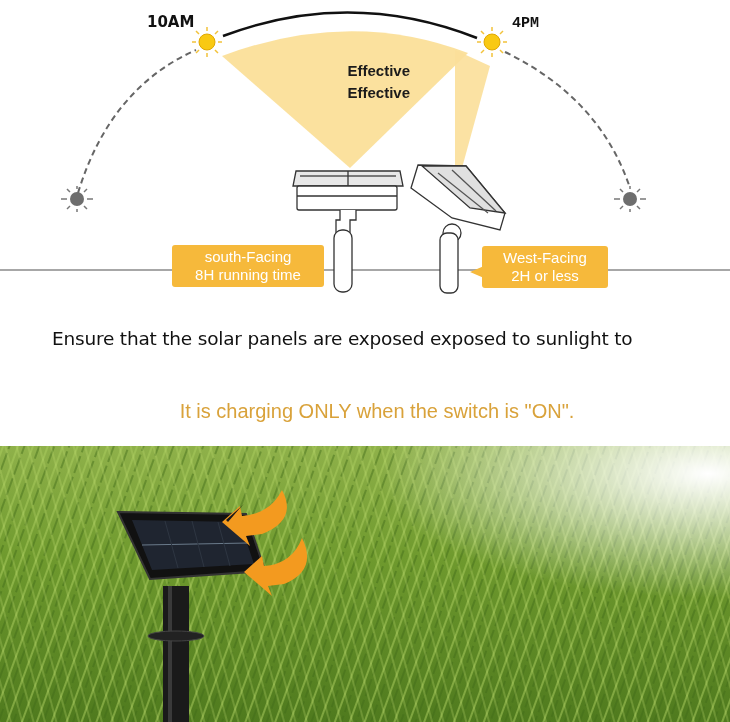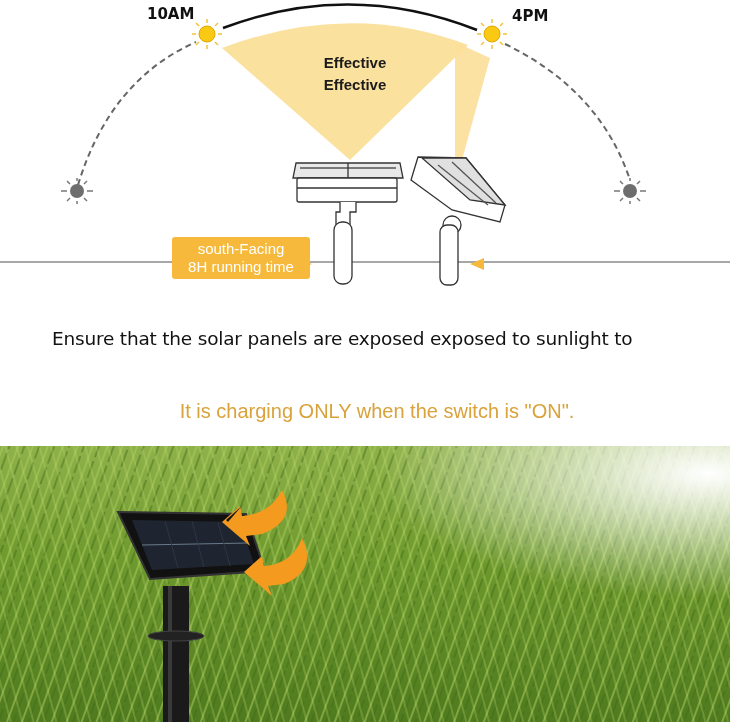--- a/index.html
+++ b/index.html
@@ -1,22 +1,22 @@
 <!DOCTYPE html>
 <html><head>
 <meta charset="utf-8">
 <style>
   html, body { margin: 0; padding: 0; background: #fff; }
   body { width: 730px; height: 722px; position: relative; overflow: hidden; font-family: "DejaVu Sans", sans-serif; }
-  .diagram { position: absolute; left: 0; top: 0; width: 576px; height: 310px; }
+  .diagram { position: absolute; left: 0; top: 8px; width: 576px; height: 310px; }
   .time-label { position: absolute; font-family: "DejaVu Sans", sans-serif; font-weight: bold; font-size: 15px; color: #111; }
   .sun-label-left { left: 147px; top: 5px; }
-  .sun-label-right { left: 512px; top: 7px; }
-  .effective { position: absolute; left: 300px; top: 52px; width: 110px; text-align: center; font-weight: bold; font-size: 15px; line-height: 22px; color: #1b1b1b; font-family: "Liberation Sans", sans-serif; }
-  .callout { position: absolute; background: #f6b93b; color: #fff; font-family: "Liberation Sans", sans-serif; font-size: 15px; line-height: 18px; text-align: center; border-radius: 3px; padding: 3px 6px; }
+  .sun-label-right { left: 512px; top: 7px; font-family: Liberation Mono, monospace; }
+  .effective { position: absolute; left: 300px; top: 52px; width: 110px; text-align: right; font-weight: bold; font-size: 15px; line-height: 22px; color: #1b1b1b; font-family: "Liberation Sans", sans-serif; }
+  .callout { position: absolute; background: #f6b93b; color: #fff; font-family: "Liberation Sans", sans-serif; font-size: 15px; line-height: 18px; text-align: center; border-radius: 3px; padding: 3px 13px; }
   .callout-south { left: 172px; top: 237px; width: 126px; }
   .callout-west { left: 482px; top: 238px; width: 100px; }
   .caption { position: absolute; left: 0; width: 730px; font-family: "DejaVu Sans", sans-serif; }
   .main-text { top: 322px; left: 52px; width: 660px; font-size: 18.5px; line-height: 33px; color: #111; letter-spacing: -0.2px; }
   .note-text { top: 400px; text-align: center; font-family: "Liberation Sans", sans-serif; font-size: 20px; color: #d9a23a; margin-left: 12px; }
   .photo { position: absolute; left: 0; top: 446px; width: 730px; height: 276px; overflow: hidden; }
 </style>
 </head>
 <body>
 
@@ -115,20 +115,24 @@
   <div class="time-label sun-label-left">10AM</div>
   <div class="time-label sun-label-right">4PM</div>
   <div class="effective">
     <div>Effective</div>
     <div>Effective</div>
   </div>
   <div class="callout callout-south">
     <div>south-Facing</div>
     <div>8H running time</div>
   </div>
+  <div class="callout callout-west">
+    <div>West-Facing</div>
+    <div>2H or less</div>
+  </div>
 </div>
 
 <div class="caption main-text">
   <div>Ensure that the solar panels are exposed exposed to sunlight to</div>
 </div>
 <div class="caption note-text">It is charging ONLY when the switch is "ON".</div>
 
 <div class="photo">
   <svg width="730" height="276" viewBox="0 0 730 276" xmlns="http://www.w3.org/2000/svg">
     <defs>

